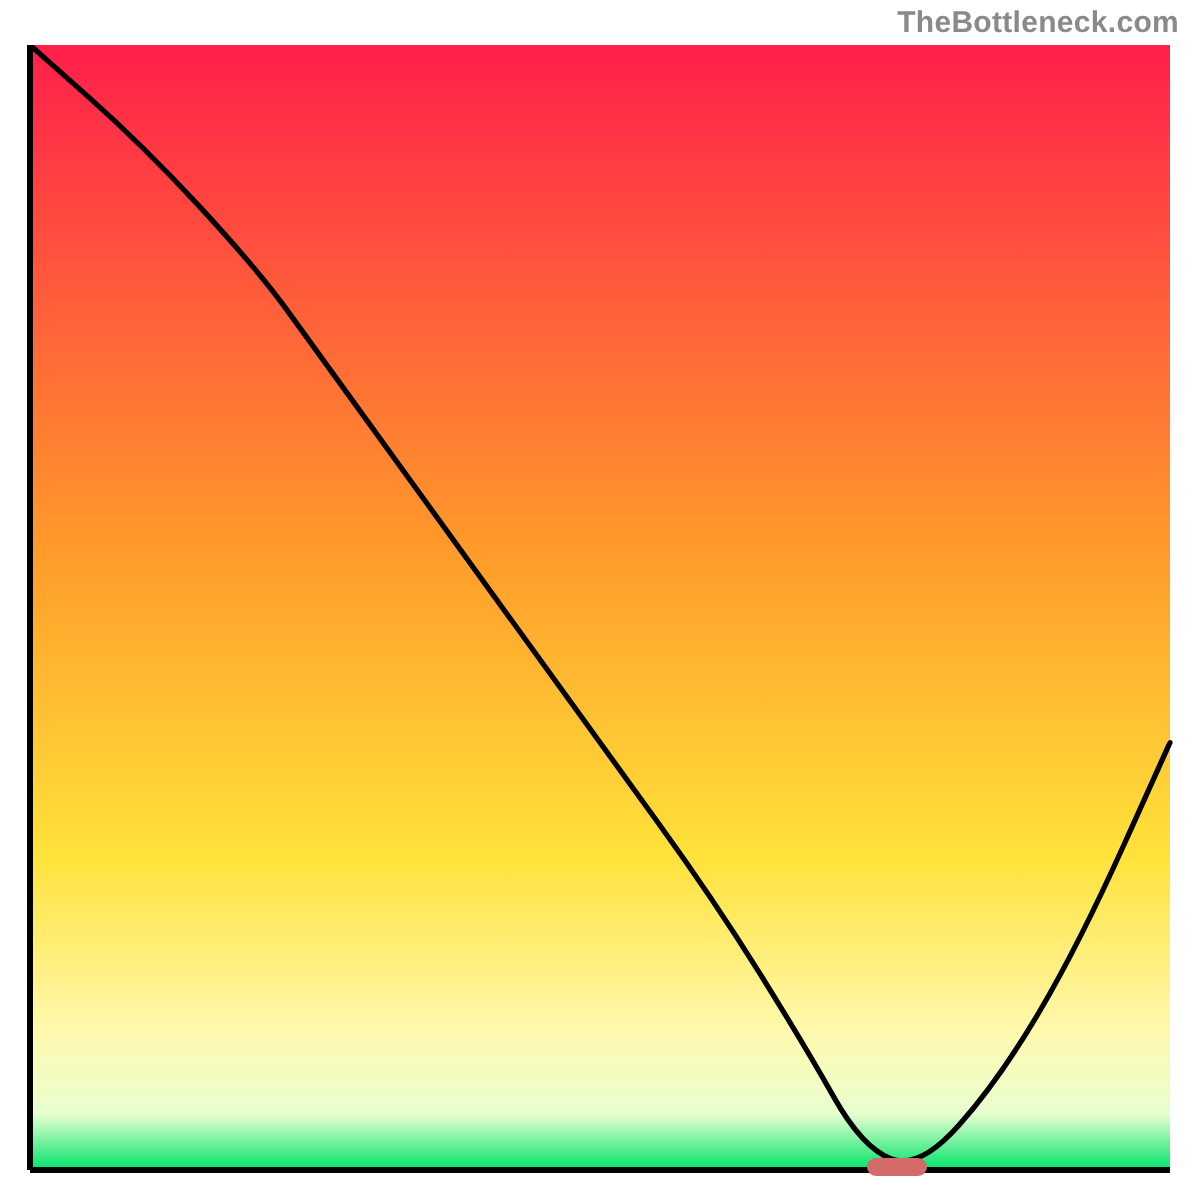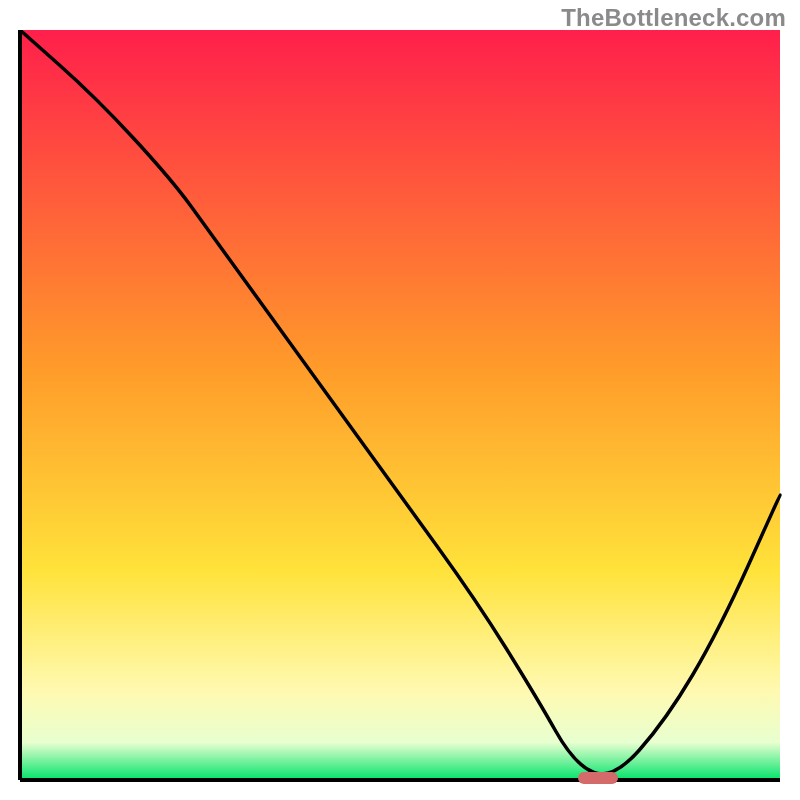--- a/index.html
+++ b/index.html
@@ -3,21 +3,21 @@
 <meta charset="utf-8">
 <style>
   * { margin: 0; padding: 0; box-sizing: border-box; }
   html, body { width: 800px; height: 800px; overflow: hidden; background: #fff; }
   .wrap { position: relative; width: 800px; height: 800px; }
   .watermark {
     position: absolute;
     top: 4px;
     right: 14px;
     font-family: Arial, Helvetica, sans-serif;
-    font-size: 24px;
+    font-size: 20px;
     font-weight: 600;
     color: #8a8a8a;
     letter-spacing: 0.2px;
     z-index: 10;
   }
   svg.chart {
     position: absolute;
     left: 10px;
     top: 30px;
     width: 780px;

